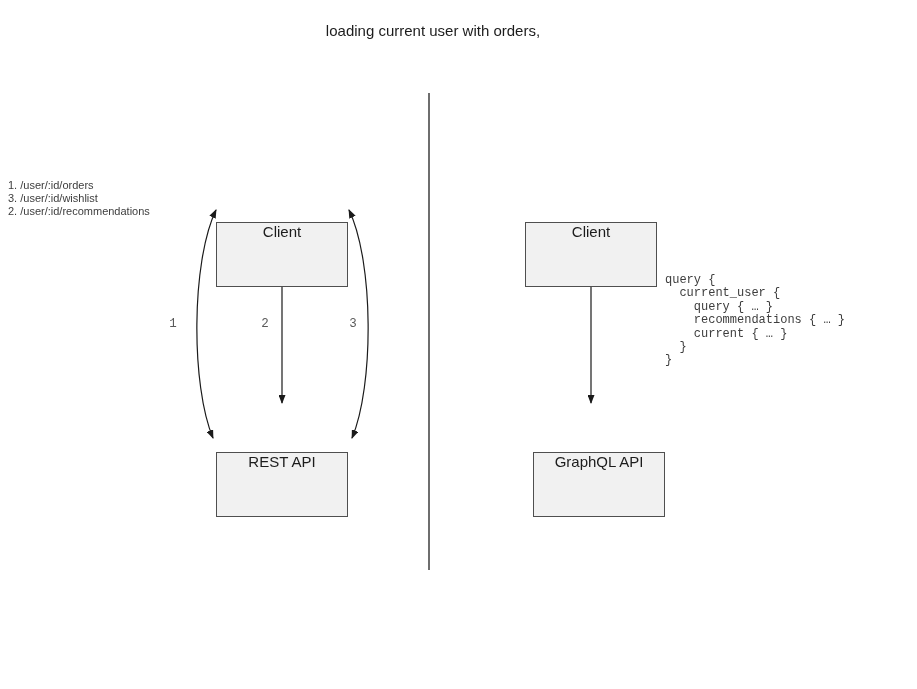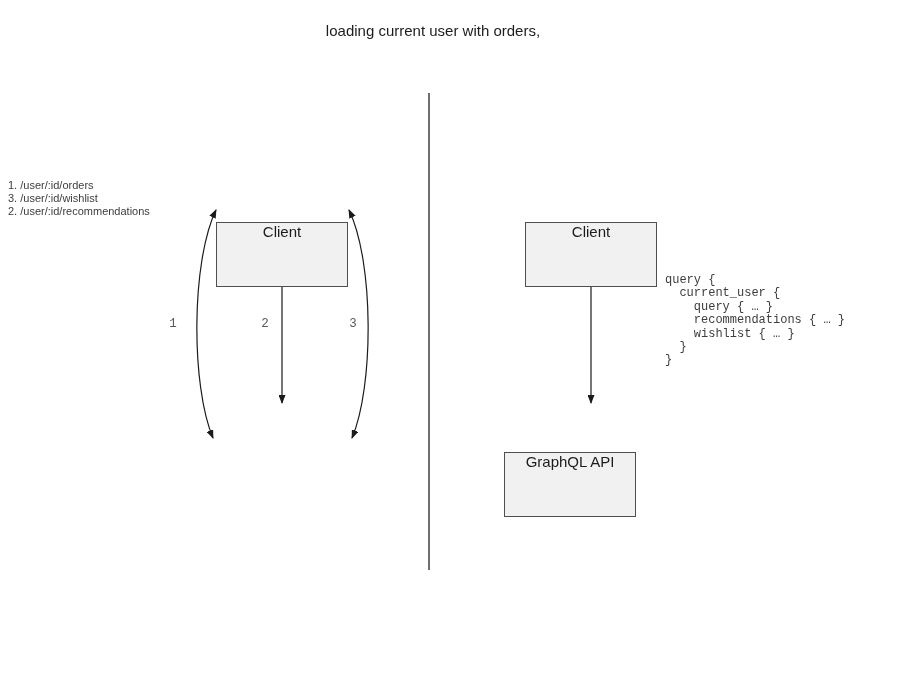--- a/index.html
+++ b/index.html
@@ -37,21 +37,21 @@
     display: flex;
     align-items: flex-start;
     justify-content: center;
     font-size: 15px;
     color: #1c1c1c;
     margin-top: 45px;
   }
   .client-left   { left: 216px; top: 177px; }
   .restapi       { left: 216px; top: 407px; }
   .client-right  { left: 525px; top: 177px; }
-  .graphqlapi    { left: 504px; top: 407px; }
+  .graphqlapi    { left: 533px; top: 407px; }
 
   .endpoints {
     left: 8px;
     top: 179px;
     font-family: Liberation Sans, sans-serif;
     font-size: 11px;
     line-height: 13px;
     color: #3d3d3d;
   }
   .endpoints div { white-space: pre; }
@@ -125,36 +125,39 @@
   <div class="abs endpoints">
     <div>1. /user/:id/orders</div>
     <div>3. /user/:id/wishlist</div>
     <div>2. /user/:id/recommendations</div>
   </div>
 
   <div class="abs node-box client-left">
     <span>Client</span>
   </div>
 
+  <div class="abs node-box restapi">
+    <span>REST API</span>
+  </div>
 
   <div class="abs arrow-num num1">1</div>
   <div class="abs arrow-num num2">2</div>
   <div class="abs arrow-num num3">3</div>
 
   <div class="abs node-box client-right">
     <span>Client</span>
   </div>
 
   <div class="abs node-box graphqlapi">
     <span>GraphQL API</span>
   </div>
 
   <div class="abs query-code">
     <div>query {</div>
     <div>  current_user {</div>
     <div>    query { … }</div>
     <div>    recommendations { … }</div>
-    <div>    wishlist { … }</div>
+    <div>    current { … }</div>
     <div>  }</div>
     <div>}</div>
   </div>
 
 </div>
 
 </body></html>

